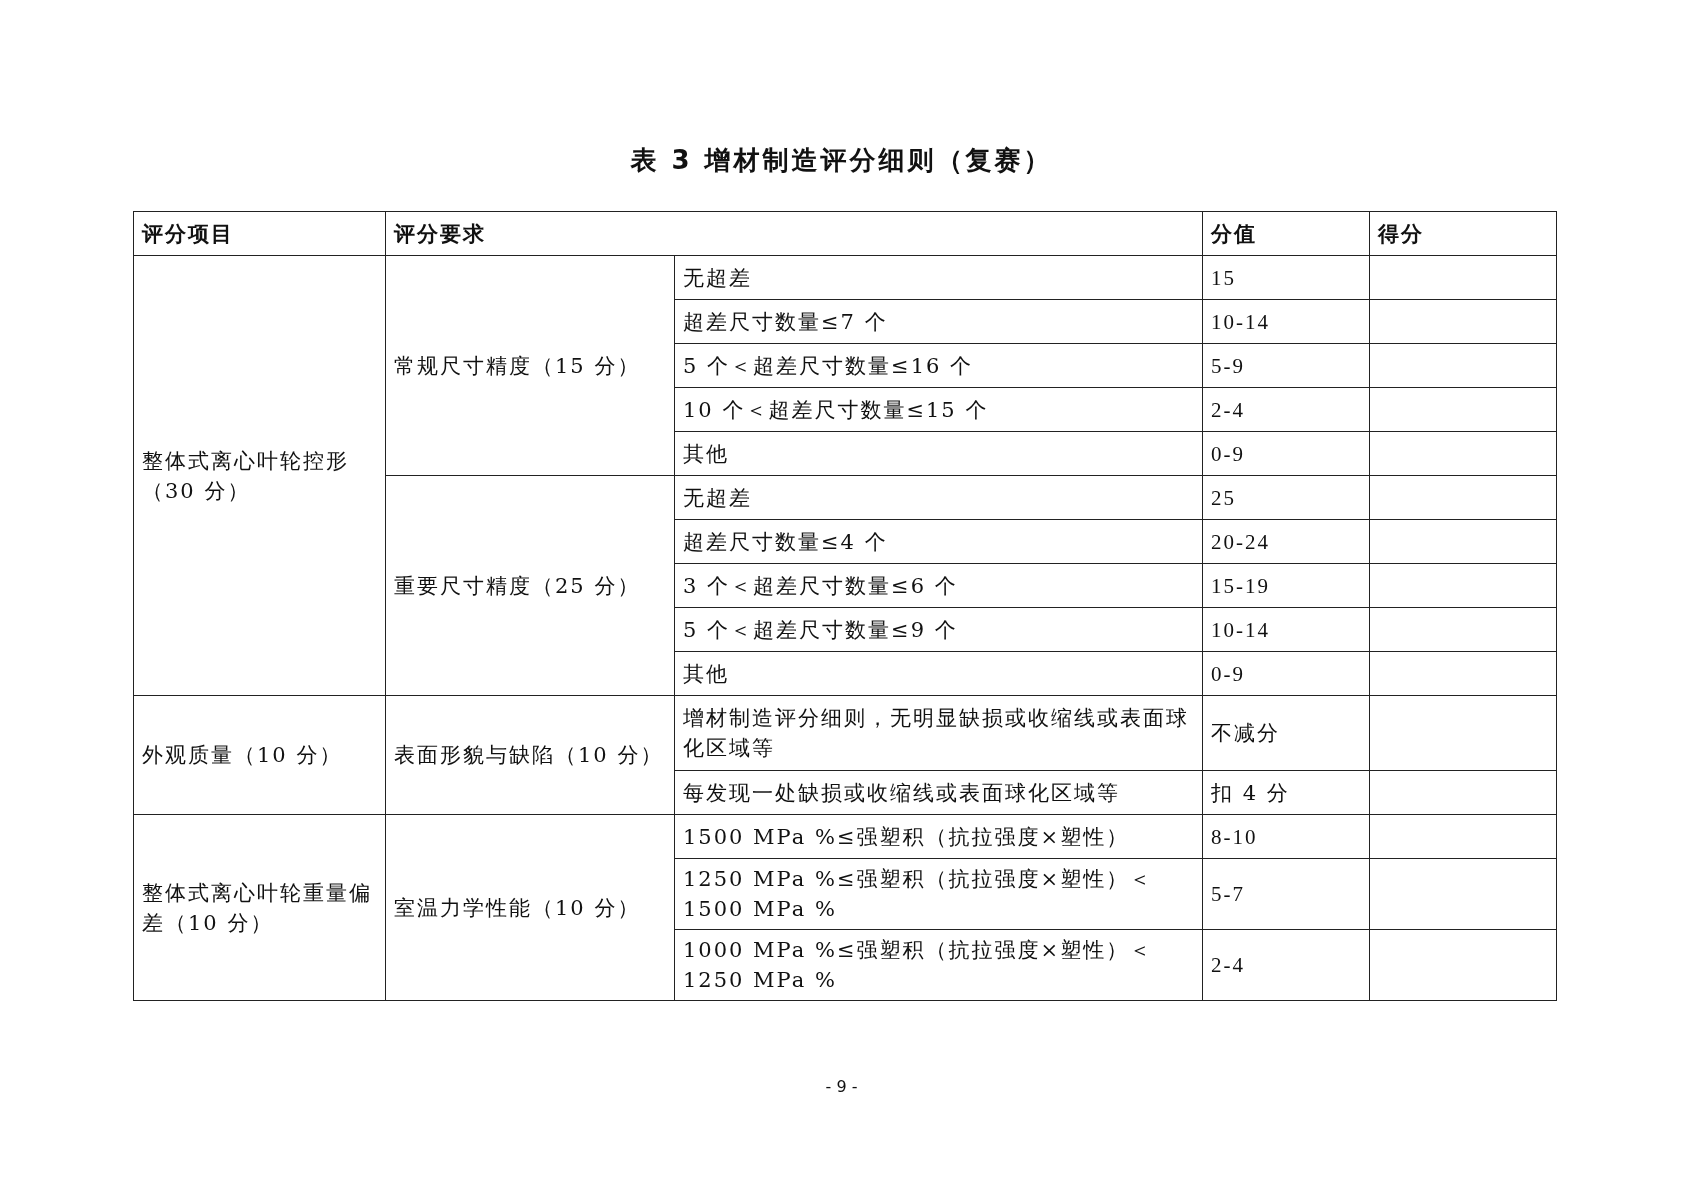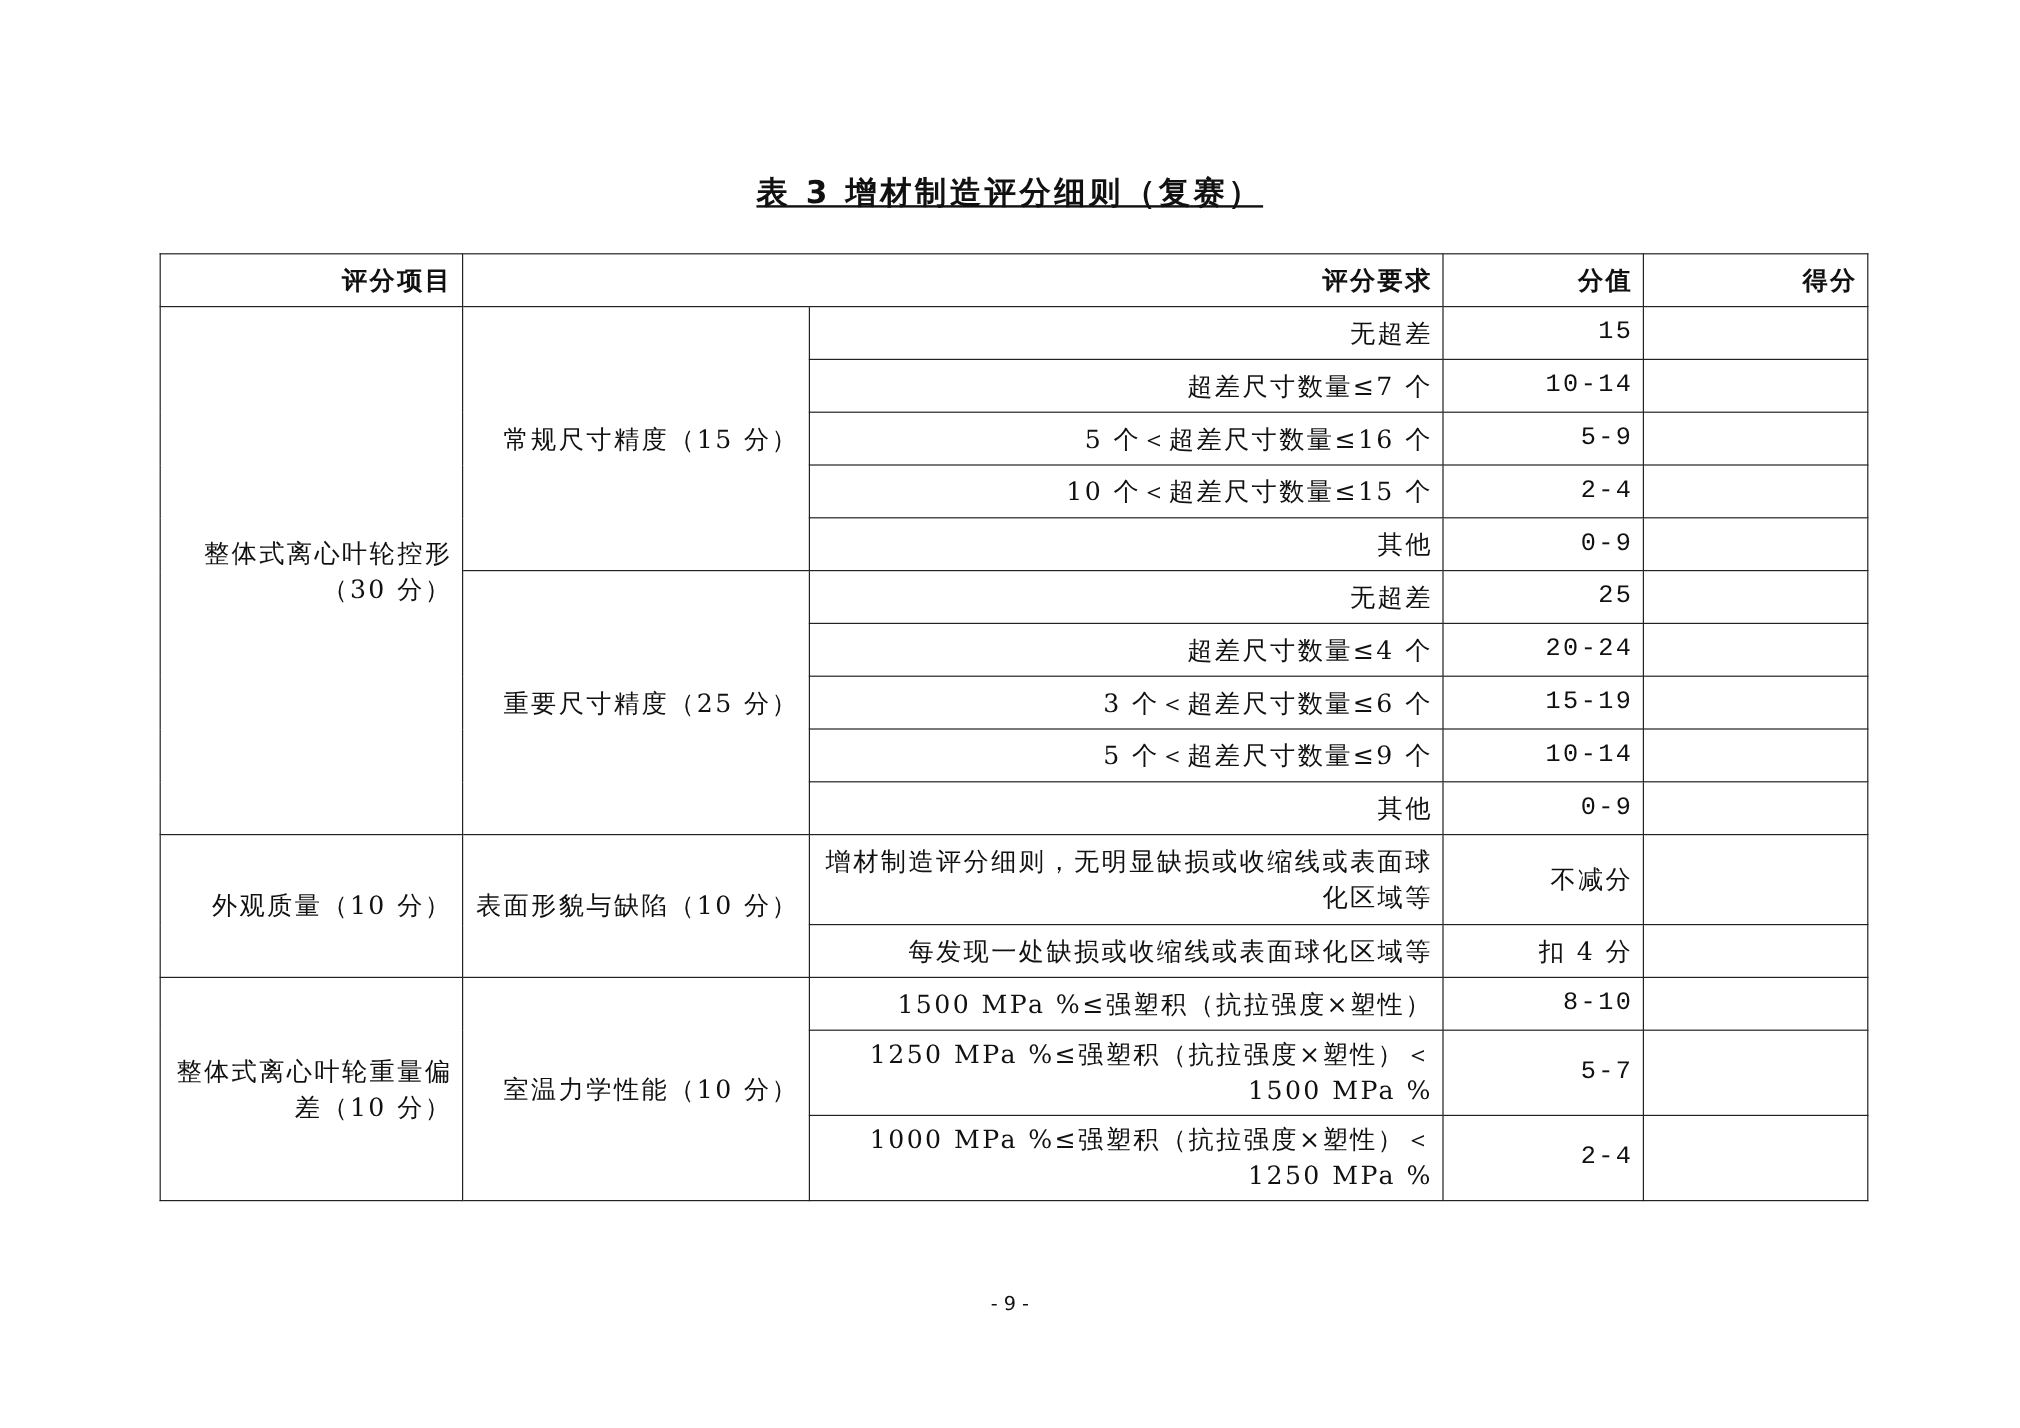--- a/index.html
+++ b/index.html
@@ -1,30 +1,30 @@
 <!DOCTYPE html>
 <html><head>
 <meta charset="utf-8">
 <style>
   html, body { margin:0; padding:0; background:#ffffff; }
   body { width:1683px; height:1190px; position:relative; overflow:hidden;
          font-family:"DejaVu Serif","Liberation Serif",serif; color:#111; }
   .title { position:absolute; top:143px; left:0; width:1683px; text-align:center;
            font-family:"DejaVu Sans","Liberation Sans",sans-serif; font-weight:bold;
-           font-size:26px; letter-spacing:3px;text-decoration:underline; }
+           font-size:26px; letter-spacing:3px; }
   table.grid { position:absolute; left:133px; top:211px; width:1423px;
                border-collapse:collapse; table-layout:fixed; }
-  table.grid td { border:1.5px solid #222; text-align:right; vertical-align:middle;
+  table.grid td { border:1.5px solid #222; text-align:left; vertical-align:middle;
                   font-size:21px; line-height:30px; padding:0 8px; letter-spacing:2px; }
   table.grid tr.hdr td { height:43px; font-family:"DejaVu Sans","Liberation Sans",sans-serif;
                   font-weight:bold; font-size:21px; }
   table.grid tr.r td { height:43px; }
   table.grid tr.r2 td { height:74px; }
   table.grid tr.r3 td { height:70px; }
-  .num { font-family:Liberation Mono, monospace; letter-spacing:0; font-size:22px; }
+  .num { font-family:Liberation Serif, serif; letter-spacing:0; font-size:22px; }
   .pageno { position:absolute; top:1077px; left:0; width:1683px; text-align:center;
             font-family:"DejaVu Sans","Liberation Sans",sans-serif; font-size:16px; }
 </style>
 </head>
 <body>
 
 <div class="title">表 3  增材制造评分细则（复赛）</div>
 
 <table class="grid">
   <colgroup>

